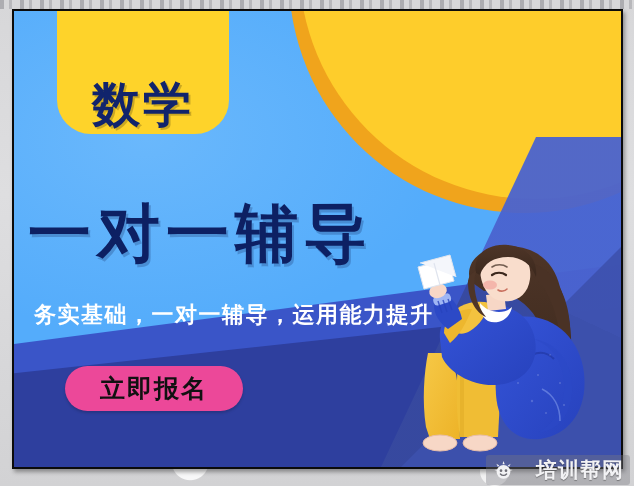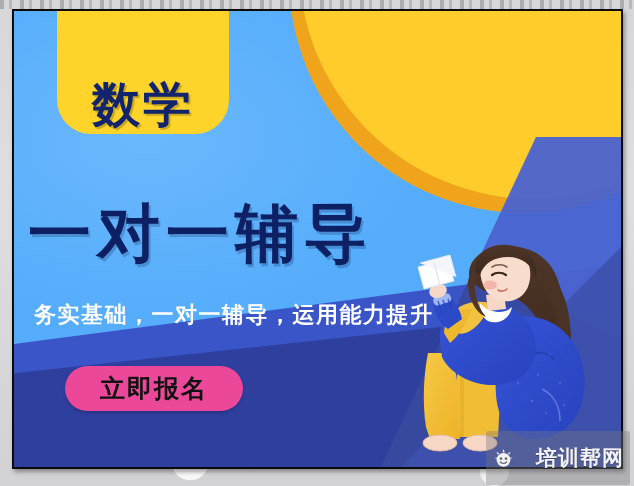--- a/index.html
+++ b/index.html
@@ -123,21 +123,21 @@
   }
 
   
   #figure-illustration{left:400px;top:232px;width:216px;height:226px;}
   #figure-illustration svg{display:block;}
 
   
   #watermark{
     position:absolute;right:4px;bottom:1px;height:30px;
     display:flex;align-items:center;gap:21px;
-    padding:12px 6px;border-radius:3px;
+    padding:0 6px;border-radius:3px;
     background:rgba(120,120,128,.38);
   }
   #watermark-text{
     font-size:21px;font-weight:700;color:#f2f2f4;letter-spacing:1px;
     line-height:1;text-shadow:0 1px 1px rgba(0,0,0,.35);
   }
   #watermark-icon{width:23px;height:23px;display:block;}
 </style>
 </head>
 <body>

